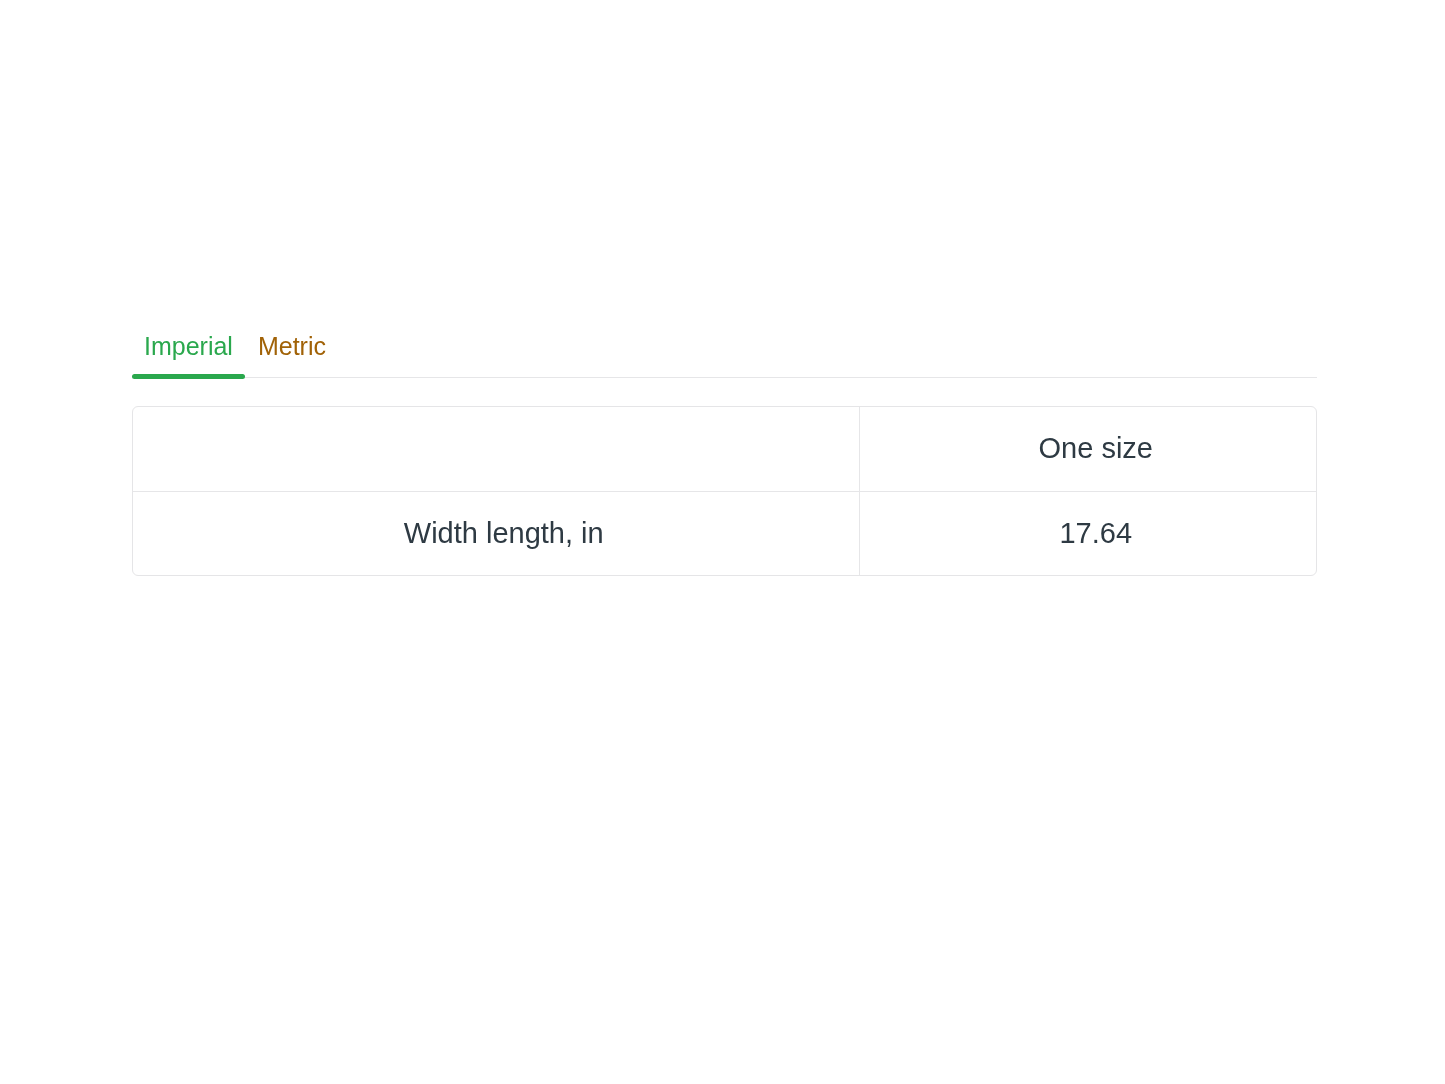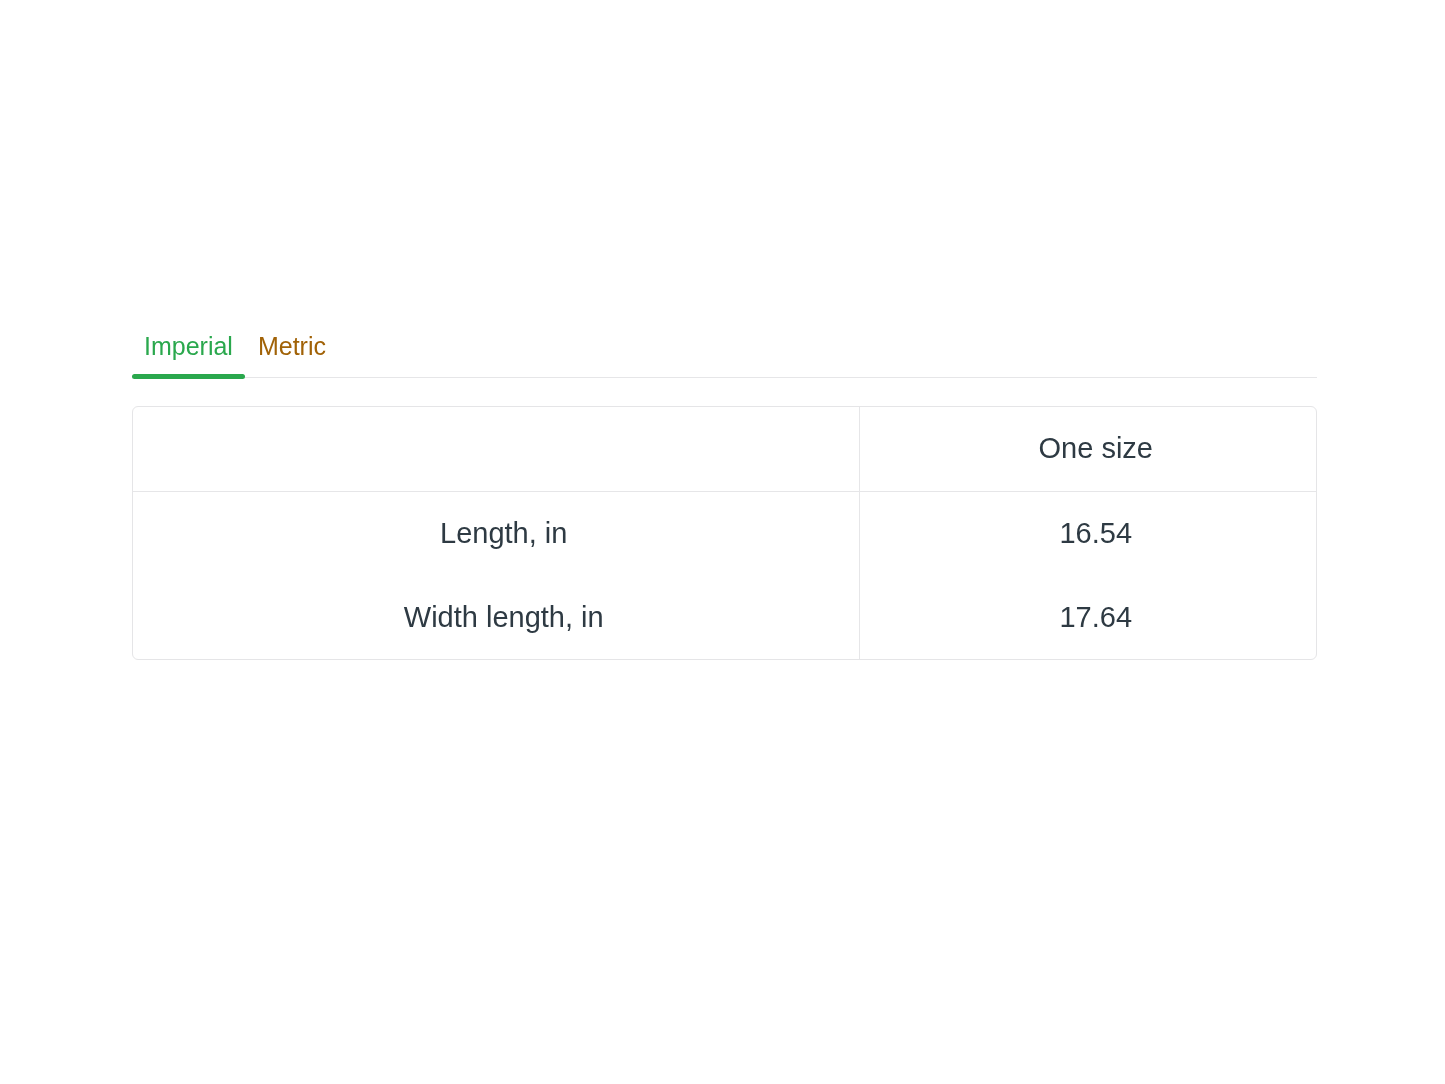--- a/index.html
+++ b/index.html
@@ -83,24 +83,20 @@
         <col class="value-col">
       </colgroup>
       <thead>
         <tr>
           <th></th>
           <th>One size</th>
         </tr>
       </thead>
       <tbody>
         <tr>
-          <td>Length, in</td>
-          <td>16.54</td>
-        </tr>
-        <tr>
           <td>Width length, in</td>
           <td>17.64</td>
         </tr>
       </tbody>
     </table>
   </div>
 
 </div>
 
 </body></html>

